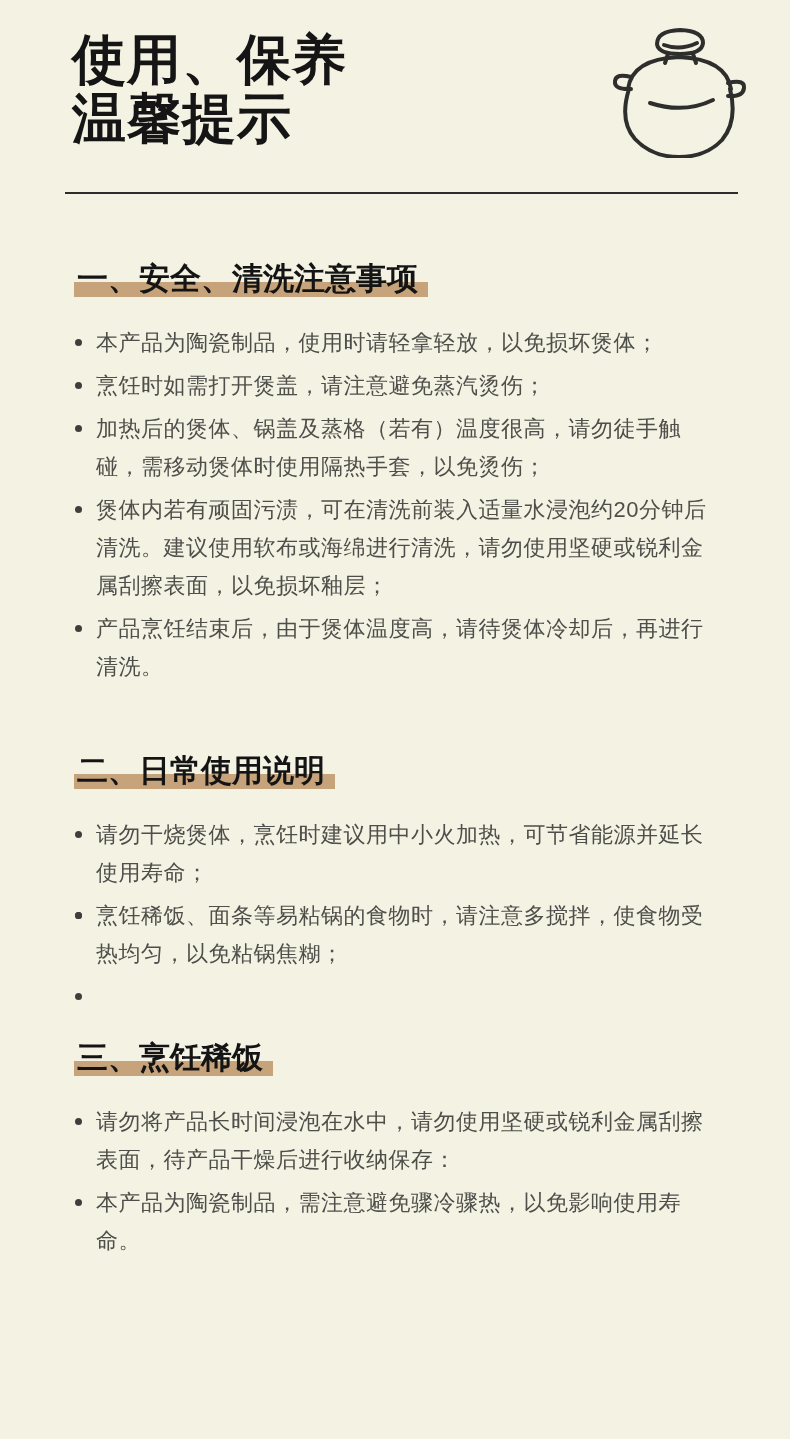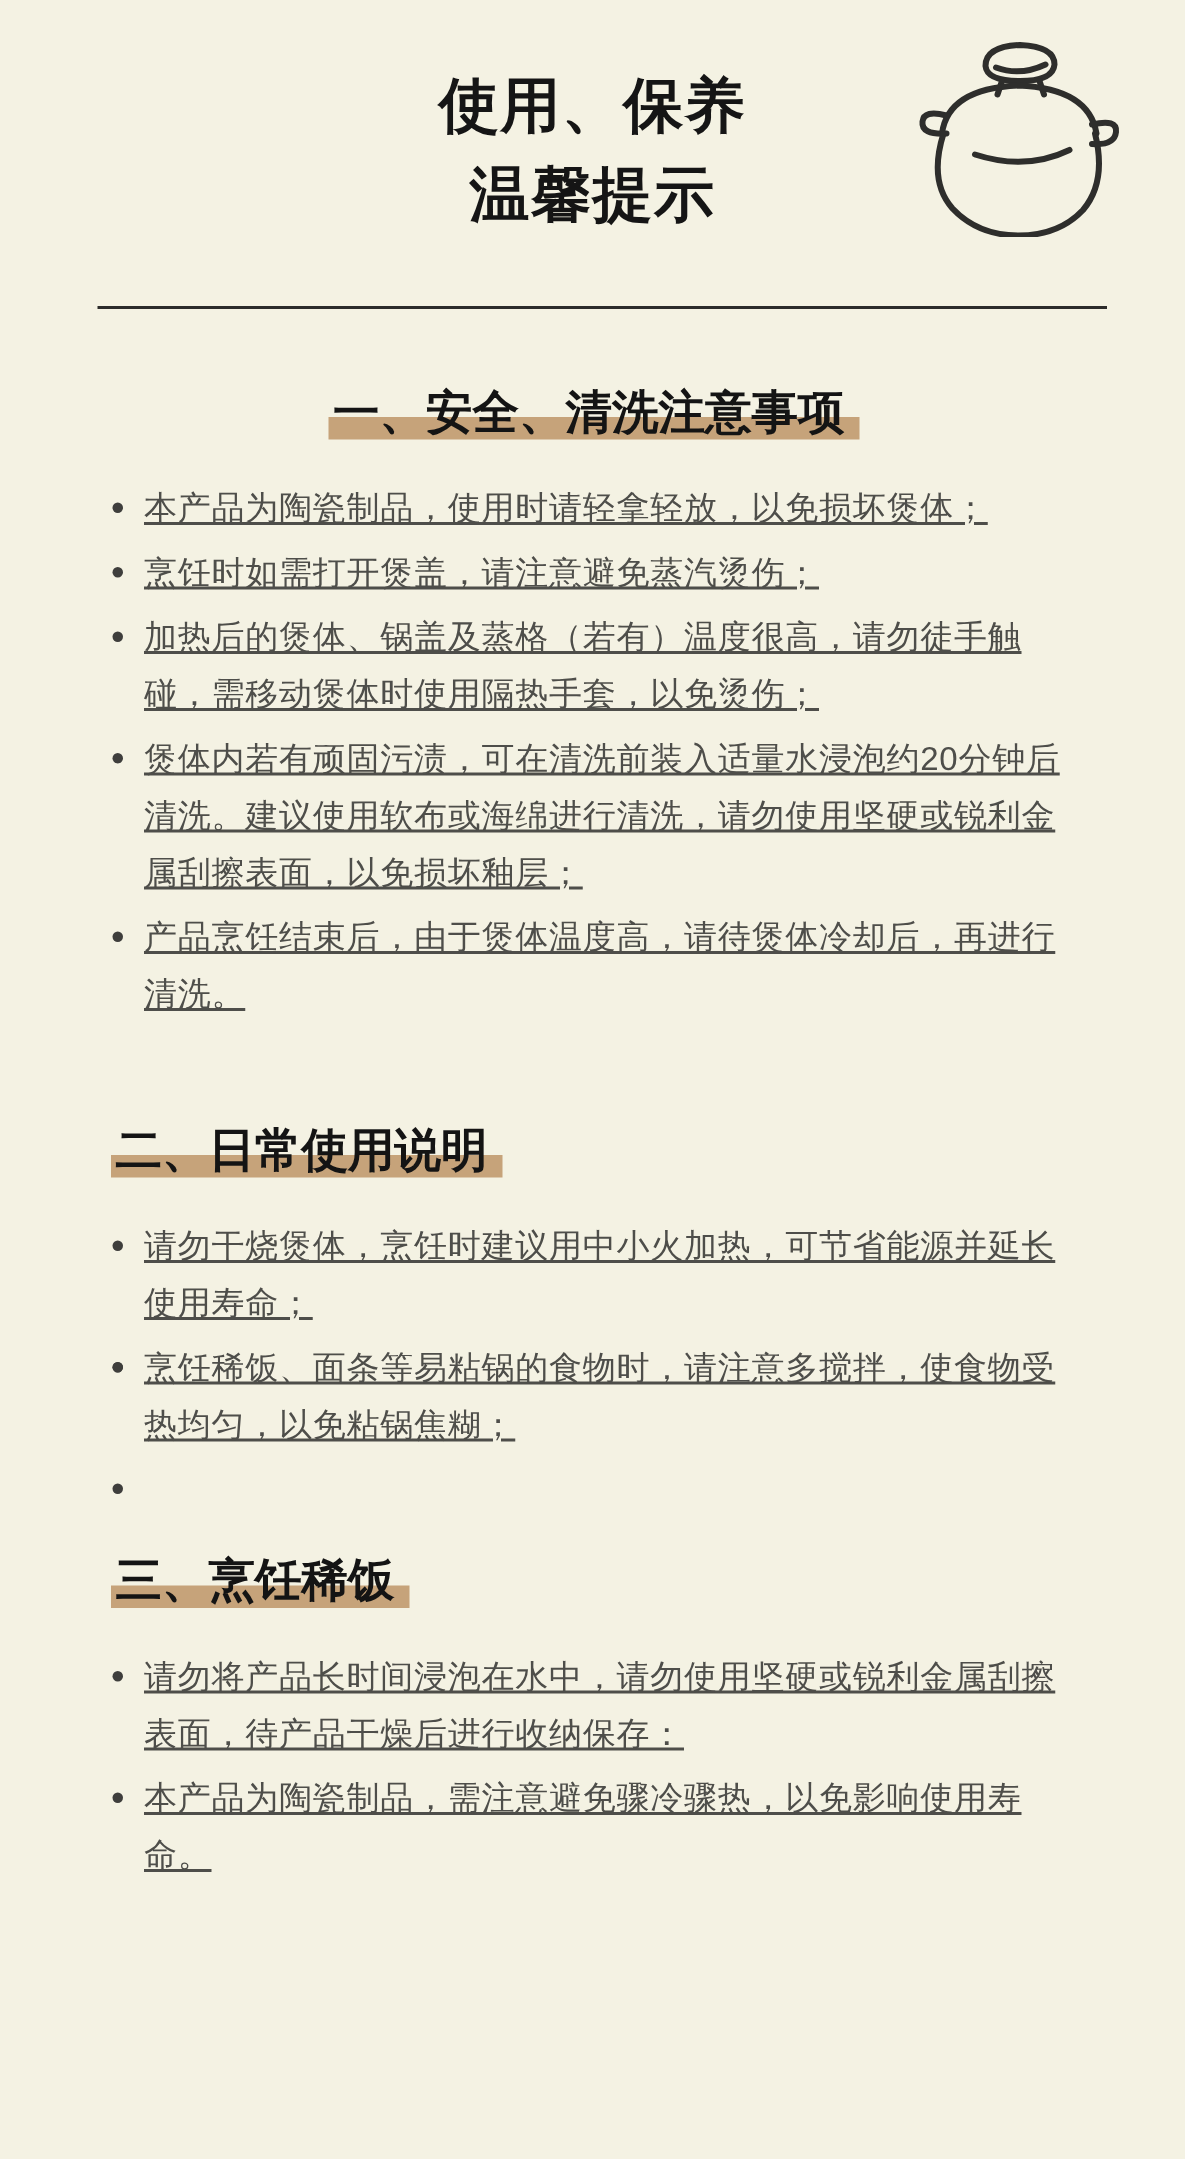--- a/index.html
+++ b/index.html
@@ -15,27 +15,26 @@
   }
   .page {
     position: relative;
     padding: 30px 72px 0 72px;
     box-sizing: border-box;
     width: 790px;
     height: 1439px;
   }
   
   .title {
-    margin: 12px;
-    font-size: 40px;
+    margin: 0;
+    font-size: 54px;
     line-height: 59px;
     font-weight: 700;
     color: #151515;
     letter-spacing: 1px;
-    text-align: center;
   }
   .title .t-line { display: block; }
   .pot-icon {
     position: absolute;
     top: 26px;
     right: 42px;
     width: 140px;
     height: 132px;
   }
   .divider {
@@ -46,21 +45,21 @@
     margin: 44px 0 0 -7px;
   }
   
   .sec-heading {
     margin: 0 0 0 2px;
     font-size: 31px;
     line-height: 42px;
     font-weight: 700;
     color: #141414;
   }
-  .sec-1 .sec-heading { margin-top: 48px; text-align: center; }
+  .sec-1 .sec-heading { margin-top: 64px; }
   .sec-2 .sec-heading { margin-top: 64px; }
   .sec-3 .sec-heading { margin-top: 64px; }
   .sec-heading .hl {
     display: inline-block;
     padding: 0 10px 0 3px;
     background-image: linear-gradient(#c6a37a, #c6a37a);
     background-repeat: no-repeat;
     background-size: 100% 15px;
     background-position: 0 calc(100% - 3px);
   }
@@ -70,21 +69,20 @@
     padding: 0;
   }
   .item {
     position: relative;
     padding-left: 24px;
     margin: 0 0 5px 0;
     font-size: 22px;
     line-height: 38px;
     color: #4e4e4a;
     letter-spacing: 0.5px;
-    text-decoration: underline;
   }
   .dot {
     position: absolute;
     left: 3px;
     top: 15px;
     width: 7px;
     height: 7px;
     border-radius: 50%;
     background: #3e3e3c;
   }

